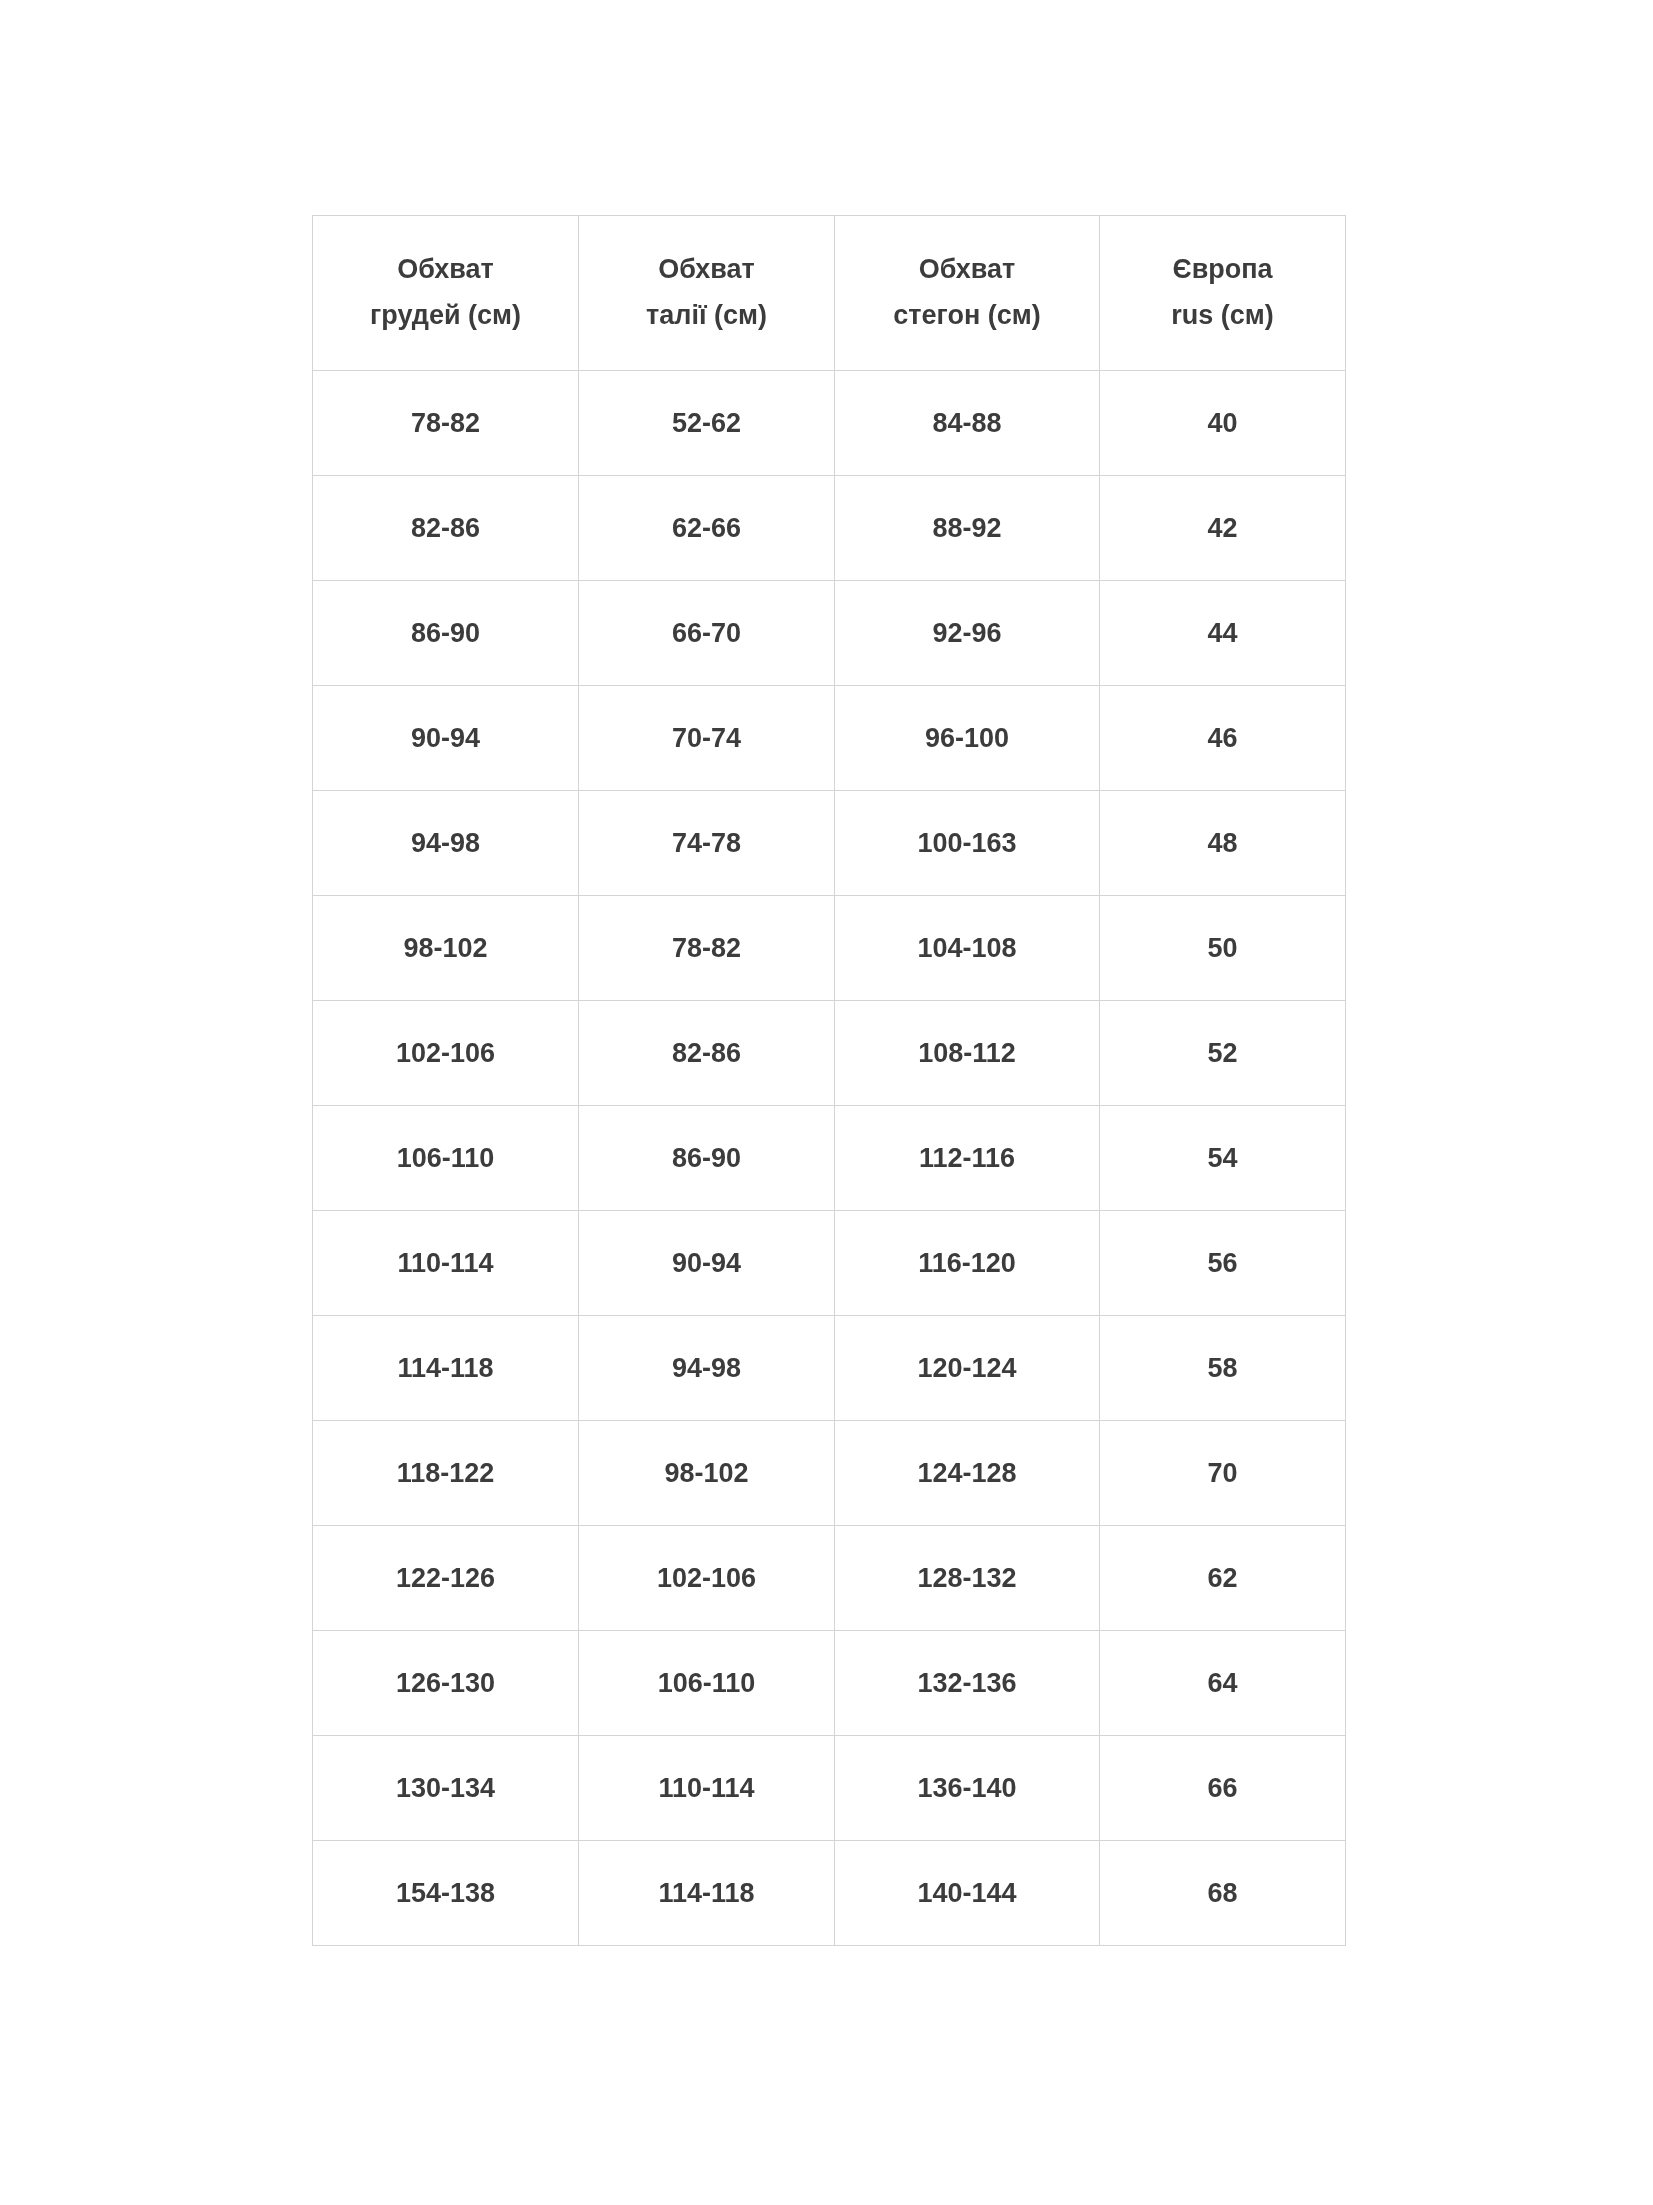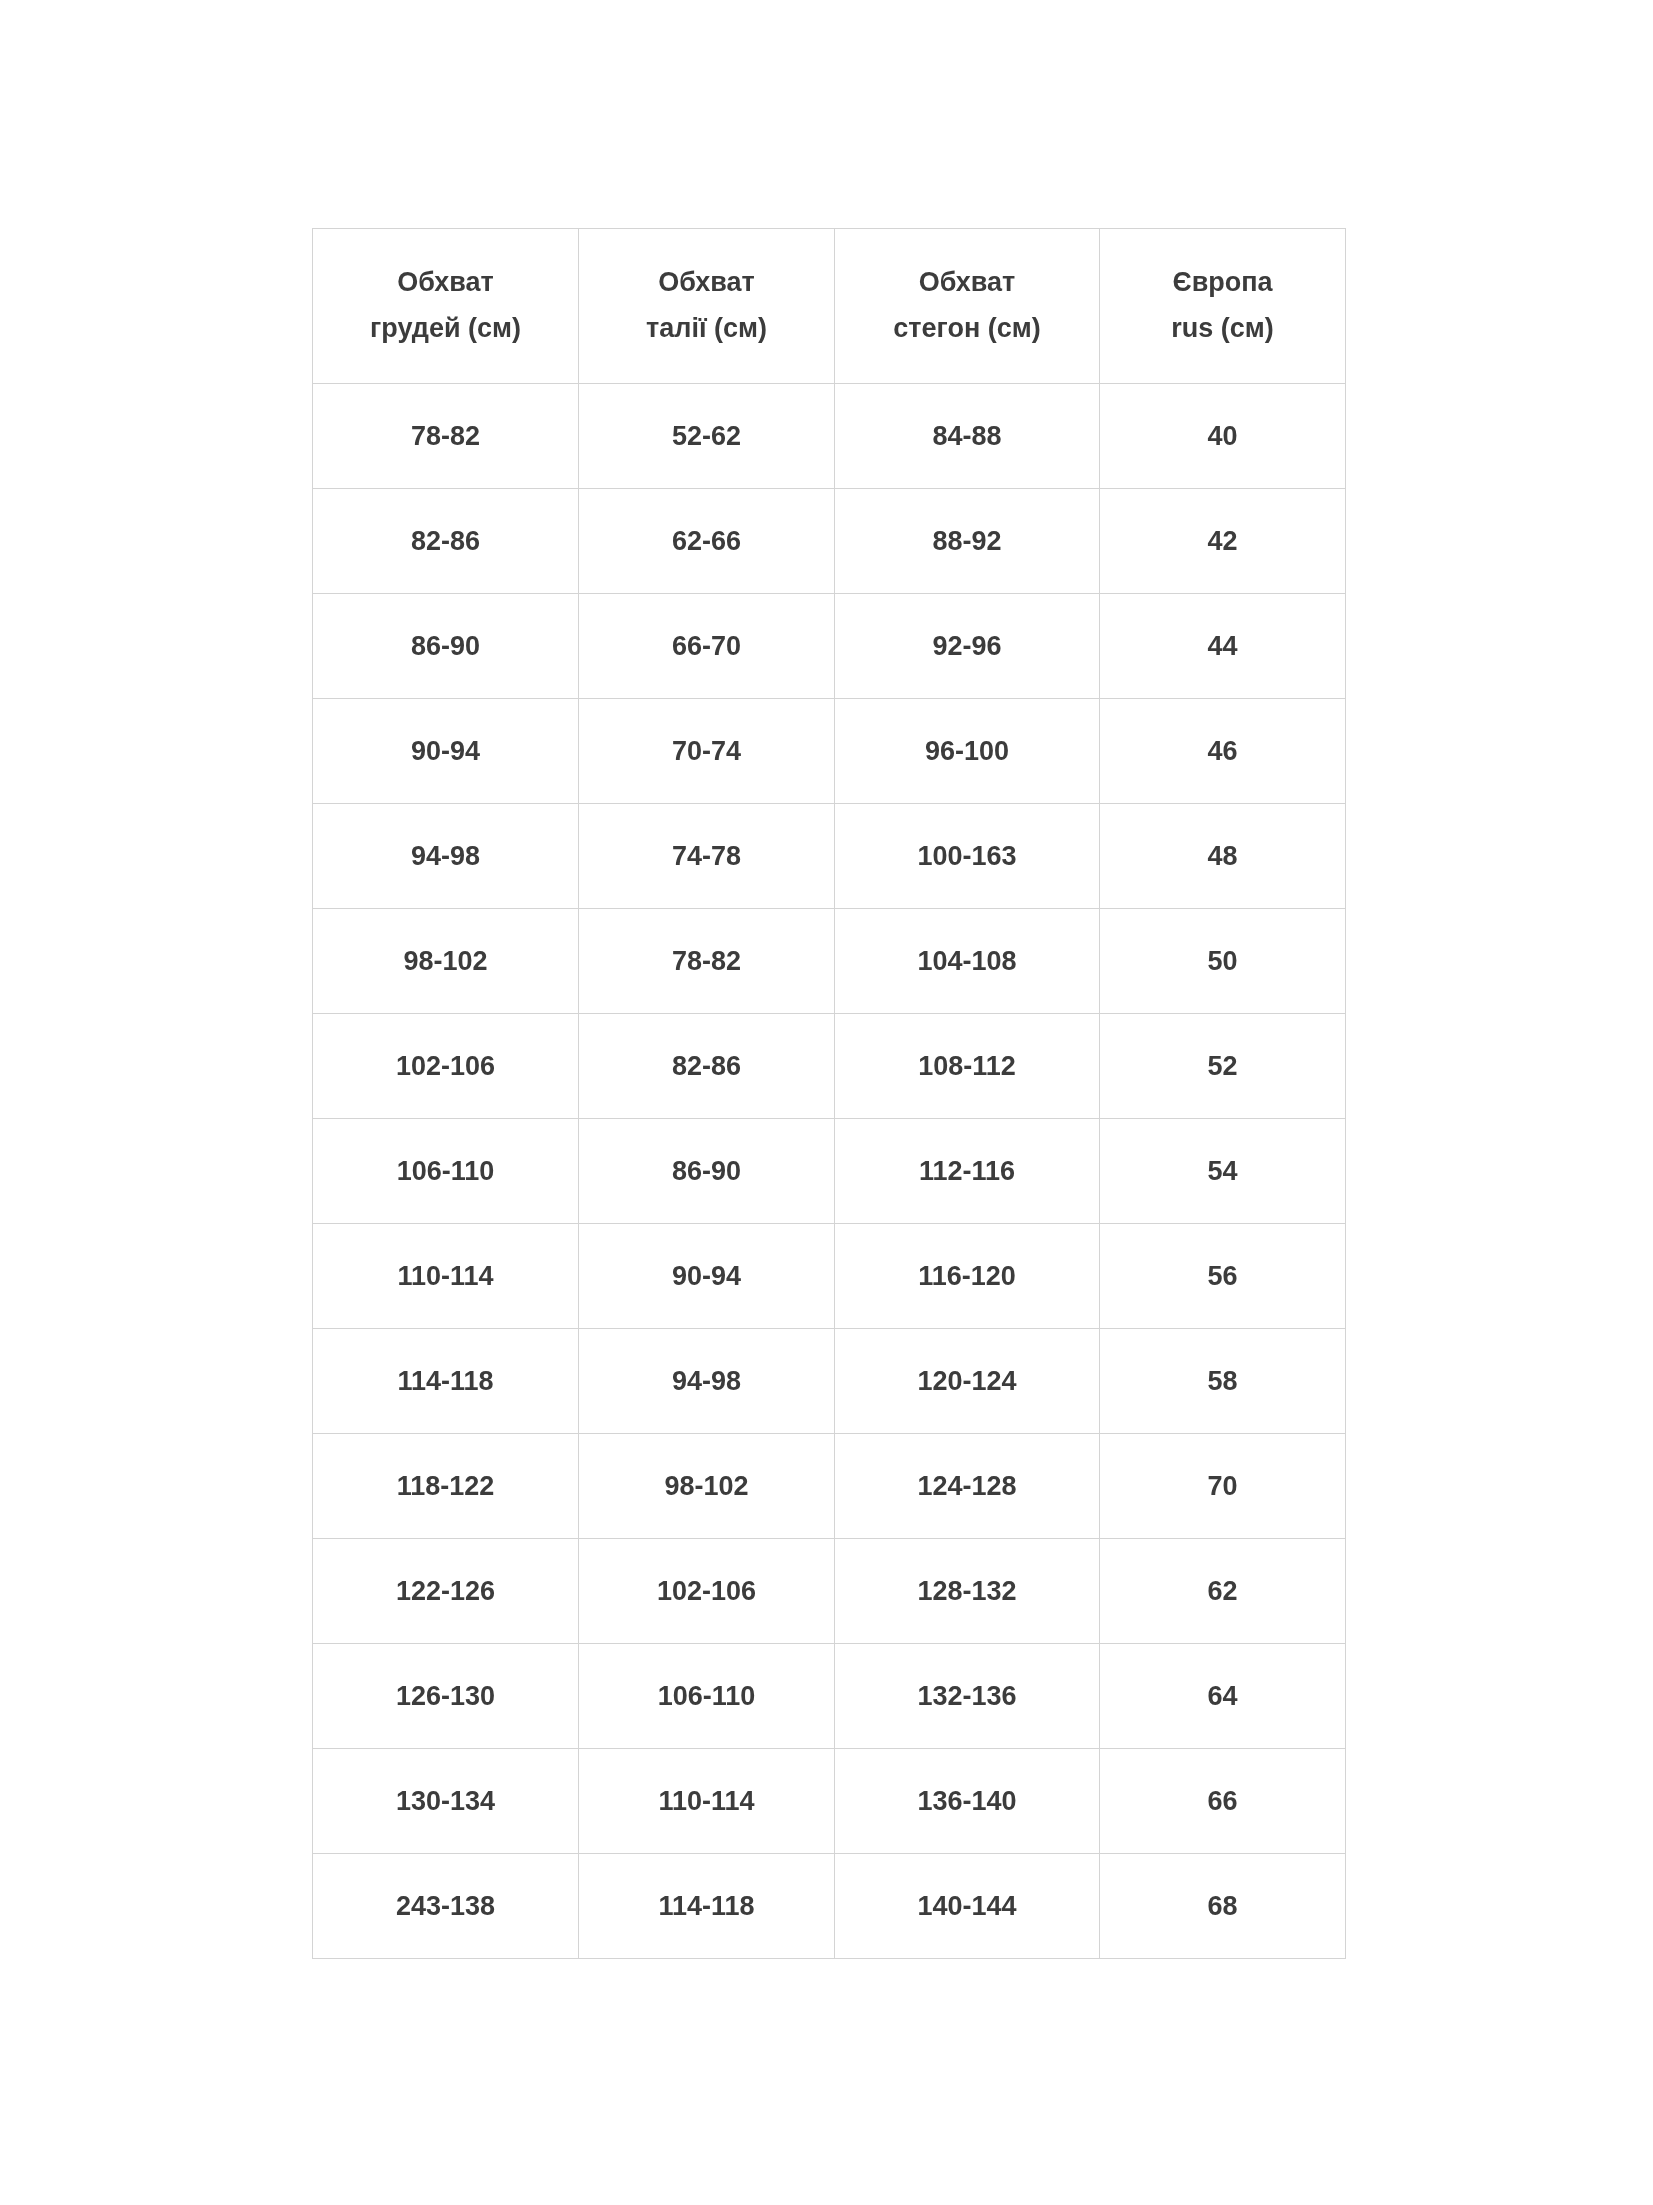--- a/index.html
+++ b/index.html
@@ -9,21 +9,21 @@
   body {
     width: 1654px;
     height: 2205px;
     background: #ffffff;
     font-family: "Liberation Sans", sans-serif;
     position: relative;
   }
   .size-table {
     position: absolute;
     left: 312px;
-    top: 228px;
+    top: 215px;
     border-collapse: collapse;
     table-layout: fixed;
     background: #ffffff;
   }
   .size-table th,
   .size-table td {
     border: 1.6px solid #d4d4d4;
     text-align: center;
     vertical-align: middle;
     color: #3c3c3c;
@@ -144,21 +144,21 @@
           <td>132-136</td>
           <td>64</td>
         </tr>
         <tr>
           <td>130-134</td>
           <td>110-114</td>
           <td>136-140</td>
           <td>66</td>
         </tr>
         <tr>
-          <td>243-138</td>
+          <td>154-138</td>
           <td>114-118</td>
           <td>140-144</td>
           <td>68</td>
         </tr>
       </tbody>
   </table>
 </div>
 
 
 </body></html>

